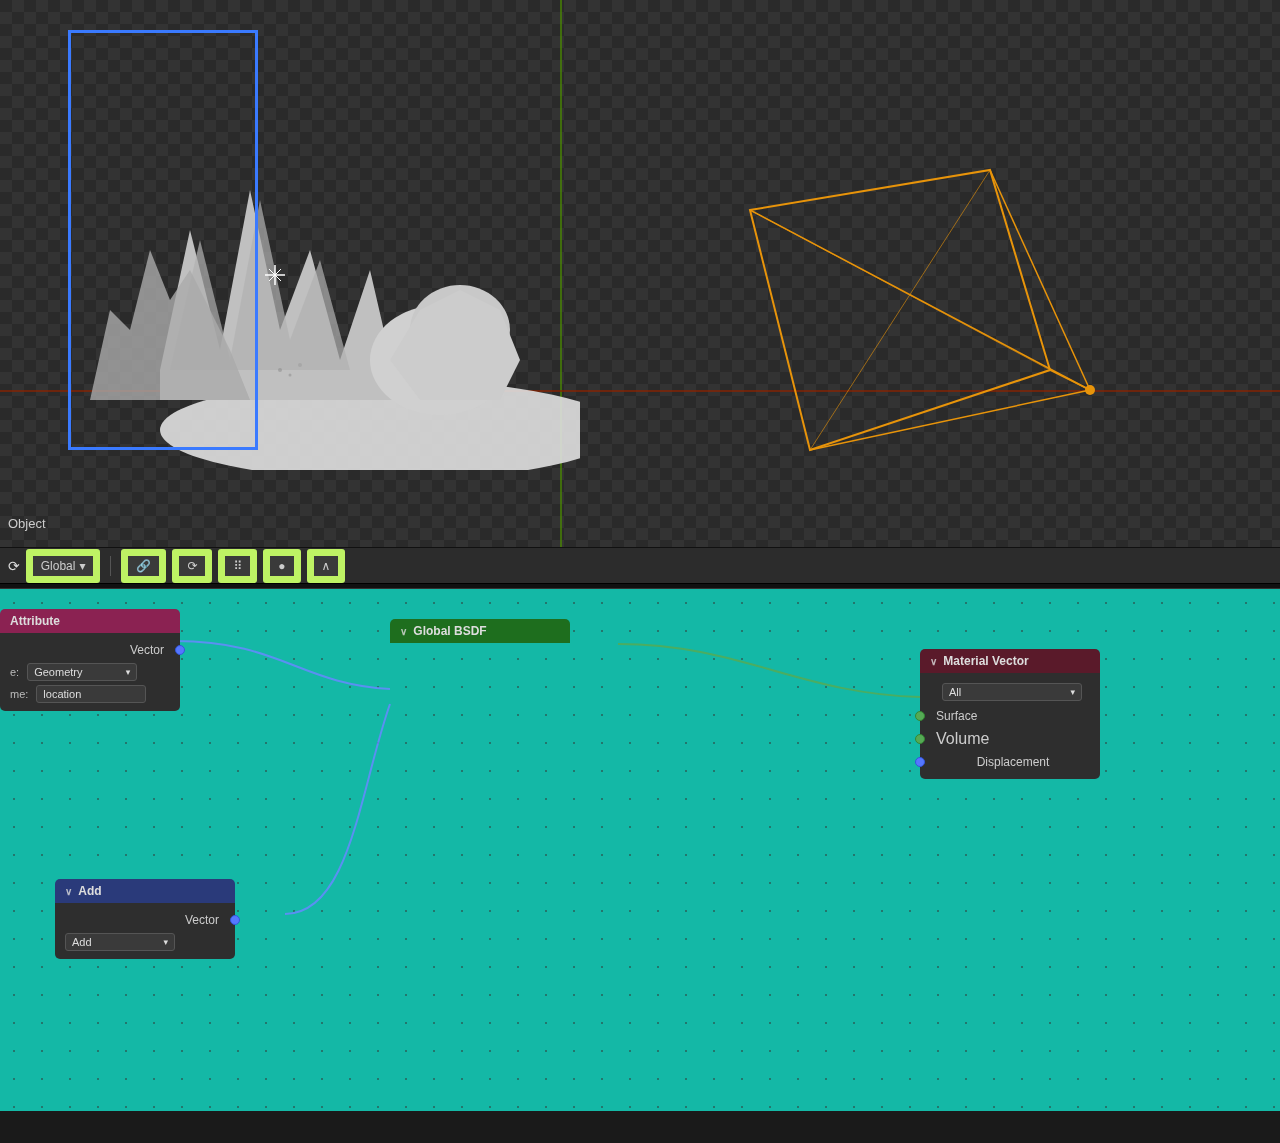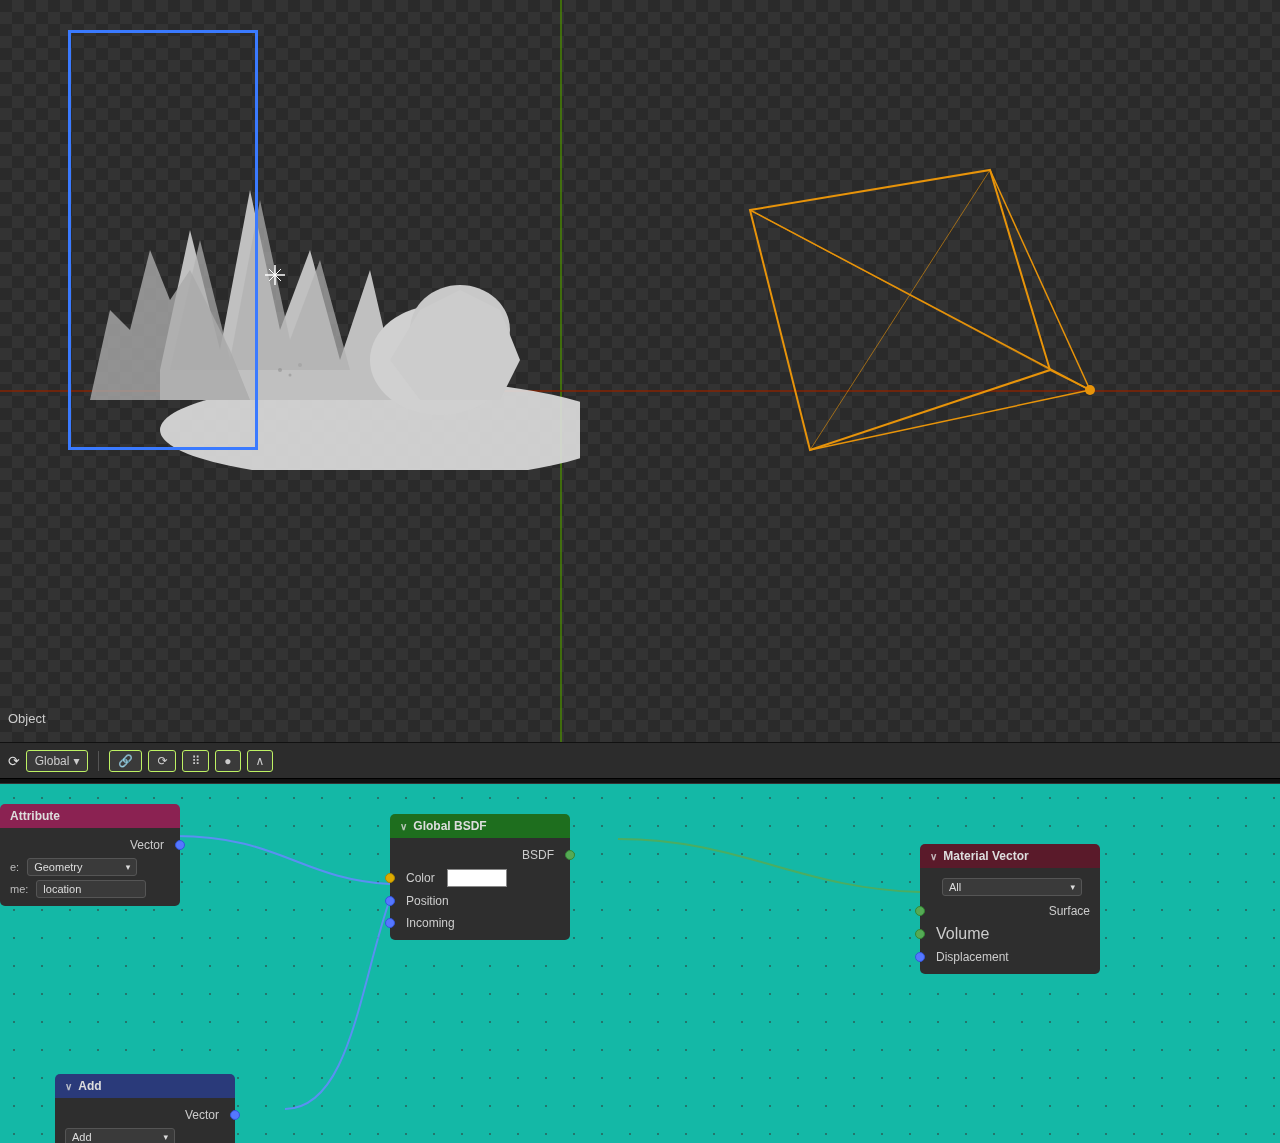--- a/index.html
+++ b/index.html
@@ -10,21 +10,21 @@
       background: #1a1a1a;
       font-family: 'Arial', sans-serif;
       font-size: 13px;
       color: #ddd;
     }
 
     
     #viewport {
       position: relative;
       width: 1280px;
-      height: 778px;
+      height: 583px;
       background: #2a2a2a;
       overflow: hidden;
     }
 
     
     #viewport-bg {
       position: absolute;
       inset: 0;
       background-color: #2d2d2d;
       background-image:
@@ -105,21 +105,21 @@
       background: #2c2c2c;
       border-top: 1px solid #111;
       display: flex;
       align-items: center;
       padding: 0 8px;
       gap: 6px;
       z-index: 10;
     }
     .toolbar-btn {
       background: #3a3a3a;
-      border: 1px solid #bef264;
+      border: 7px solid #bef264;
       color: #ccc;
       padding: 3px 8px;
       border-radius: 3px;
       font-size: 12px;
       cursor: pointer;
       display: flex;
       align-items: center;
       gap: 4px;
     }
     .toolbar-separator { width: 1px; height: 20px; background: #555; margin: 0 4px; }
@@ -384,70 +384,47 @@
         </div>
       </div>
     </div>
   </div>
 
   <div class="node-card" id="node-portal">
     <div class="node-header">
       <span class="chevron">∨</span>
       <span>Global BSDF</span>
     </div>
-    <div class="node-body">
-
-      <div class="node-row" style="justify-content: flex-end; padding-right: 16px;">
-        <span style="font-size:12px; color:#ccc;">BSDF</span>
-        <span class="socket socket-green socket-right"></span>
-      </div>
-
-      <div class="node-row" style="padding-left: 16px;">
-        <span class="socket socket-yellow socket-left"></span>
-        <span style="font-size:12px; color:#ccc; margin-right:6px;">Color</span>
-        <span class="color-swatch"></span>
-      </div>
-
-      <div class="node-row" style="padding-left: 16px;">
-        <span class="socket socket-blue socket-left"></span>
-        <span style="font-size:12px; color:#ccc;">Position</span>
-      </div>
-
-      <div class="node-row" style="padding-left: 16px;">
-        <span class="socket socket-blue socket-left"></span>
-        <span style="font-size:12px; color:#ccc;">Incoming</span>
-      </div>
-    </div>
   </div>
 
   <div class="node-card" id="node-material-output">
     <div class="node-header">
       <span class="chevron">∨</span>
       <span>Material Vector</span>
     </div>
     <div class="node-body">
 
       <div class="field-row" style="padding: 4px 10px; margin-left: 12px;">
         <div class="node-dropdown" style="width: 140px;">
           <span>All</span>
           <span class="arrow">▾</span>
         </div>
       </div>
 
-      <div class="node-row" style="padding-left: 16px; justify-content: flex-end;">
+      <div class="node-row" style="padding-left: 16px;">
         <span class="socket socket-green socket-left"></span>
         <span style="font-size:12px; color:#ccc;">Surface</span>
       </div>
 
       <div class="node-row" style="padding-left: 16px;">
         <span class="socket socket-green socket-left"></span>
         <span style="font-size:16px; color:#ccc;">Volume</span>
       </div>
 
-      <div class="node-row" style="padding-left: 16px;">
+      <div class="node-row" style="padding-left: 16px; justify-content: center;">
         <span class="socket socket-blue socket-left"></span>
         <span style="font-size:12px; color:#ccc;">Displacement</span>
       </div>
     </div>
   </div>
 
   <div class="node-card" id="node-add">
     <div class="node-header">
       <span class="chevron">∨</span>
       <span>Add</span>

